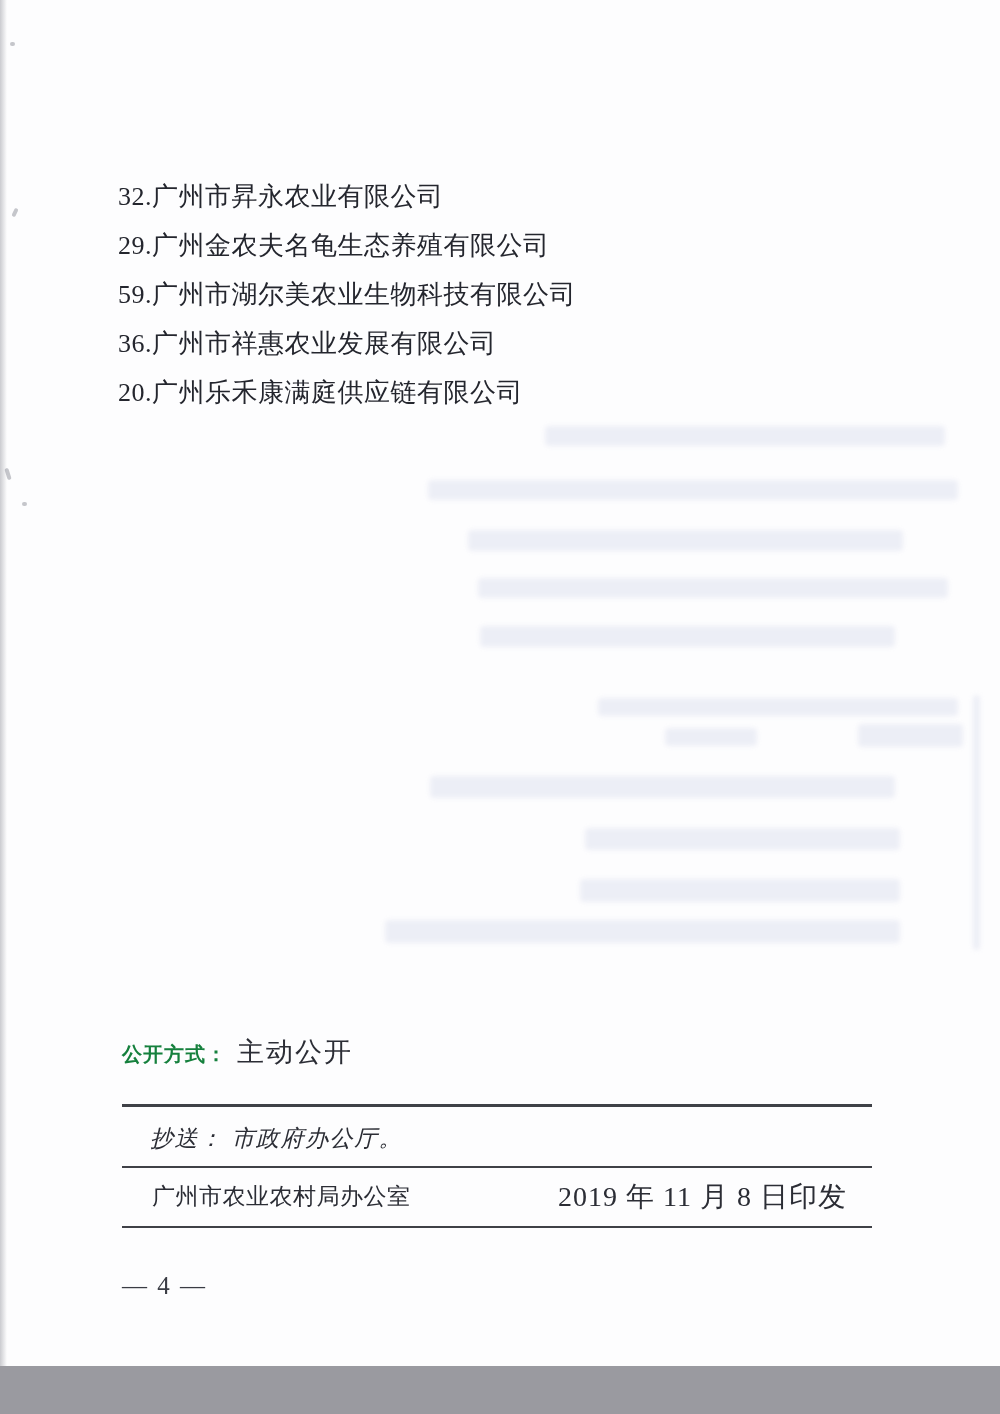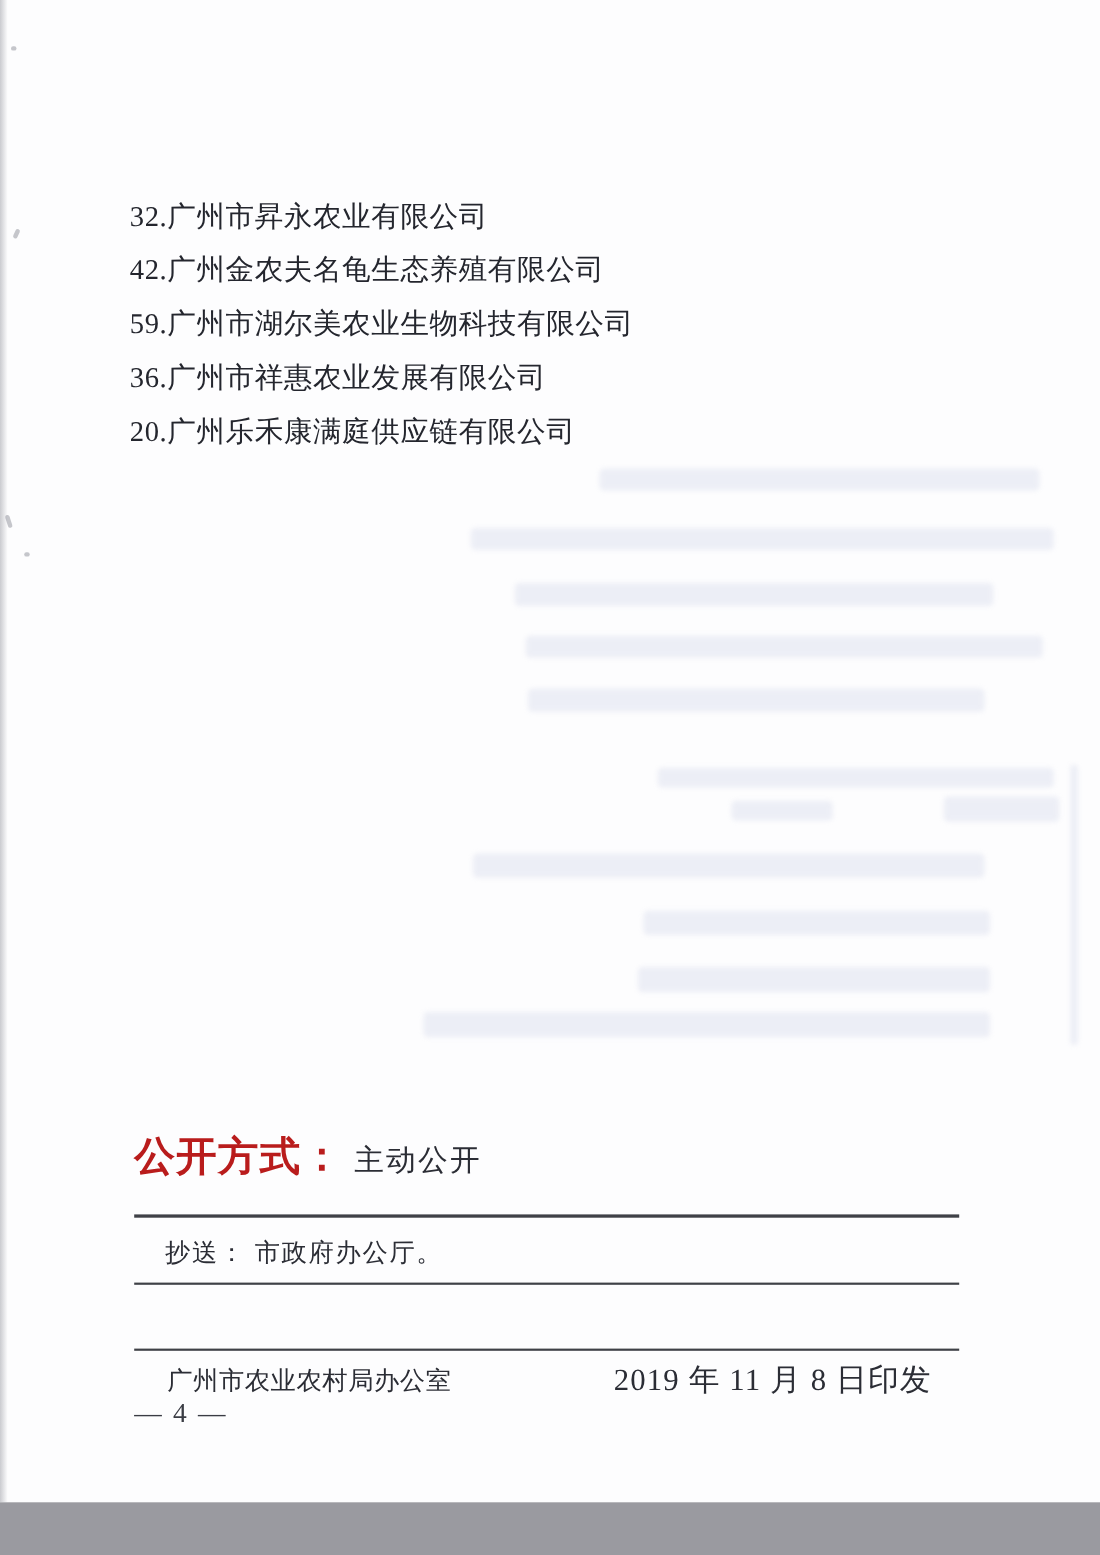--- a/index.html
+++ b/index.html
@@ -54,22 +54,22 @@
   .disclosure-row {
     position: absolute;
     left: 122px;
     top: 1034px;
     line-height: 36px;
     white-space: nowrap;
   }
   .disclosure-label {
     font-family: "Liberation Sans", "DejaVu Sans", sans-serif;
     font-weight: 700;
-    font-size: 37px;
-    color: #b91c1c;
+    font-size: 20px;
+    color: #15803d;
     letter-spacing: 1px;
   }
   .disclosure-value {
     font-size: 27px;
     margin-left: 10px;
     letter-spacing: 2px;
     color: #2b2d35;
     text-align: center;
   }
   
@@ -86,27 +86,28 @@
   
   .cc-row {
     position: absolute;
     left: 150px;
     top: 1125px;
     font-size: 23px;
     line-height: 27px;
     letter-spacing: 1.5px;
     color: #2b2d35;
     white-space: nowrap;
+    font-style: italic;
   }
   .cc-row .cc-value { margin-left: 8px; }
   
   .imprint-row {
     position: absolute;
     left: 152px;
-    top: 1242px;
+    top: 1183px;
     width: 695px;
     display: flex;
     justify-content: space-between;
     align-items: center;
     font-size: 23px;
     line-height: 28px;
     color: #2b2d35;
     white-space: nowrap;
   }
   .imprint-issuer { letter-spacing: 0.5px; }
@@ -129,21 +130,21 @@
 <div class="page">
 
   <div class="edge-shade"></div>
   <div class="speck" style="left:10px; top:42px; width:5px; height:4px;"></div>
   <div class="speck" style="left:13px; top:208px; width:4px; height:9px; transform:rotate(25deg);"></div>
   <div class="speck" style="left:6px; top:468px; width:4px; height:12px; transform:rotate(-18deg);"></div>
   <div class="speck" style="left:22px; top:502px; width:5px; height:4px;"></div>
 
   <div class="company-list">
     <div class="list-line">32.广州市昇永农业有限公司</div>
-    <div class="list-line">42.广州金农夫名龟生态养殖有限公司</div>
+    <div class="list-line">29.广州金农夫名龟生态养殖有限公司</div>
     <div class="list-line">59.广州市湖尔美农业生物科技有限公司</div>
     <div class="list-line">36.广州市祥惠农业发展有限公司</div>
     <div class="list-line">20.广州乐禾康满庭供应链有限公司</div>
   </div>
 
   <div class="ghost" style="left:545px; top:426px; width:400px; height:20px;"></div>
   <div class="ghost" style="left:428px; top:480px; width:530px; height:20px;"></div>
   <div class="ghost" style="left:468px; top:530px; width:435px; height:21px;"></div>
   <div class="ghost" style="left:478px; top:578px; width:470px; height:20px;"></div>
   <div class="ghost" style="left:480px; top:626px; width:415px; height:21px;"></div>

